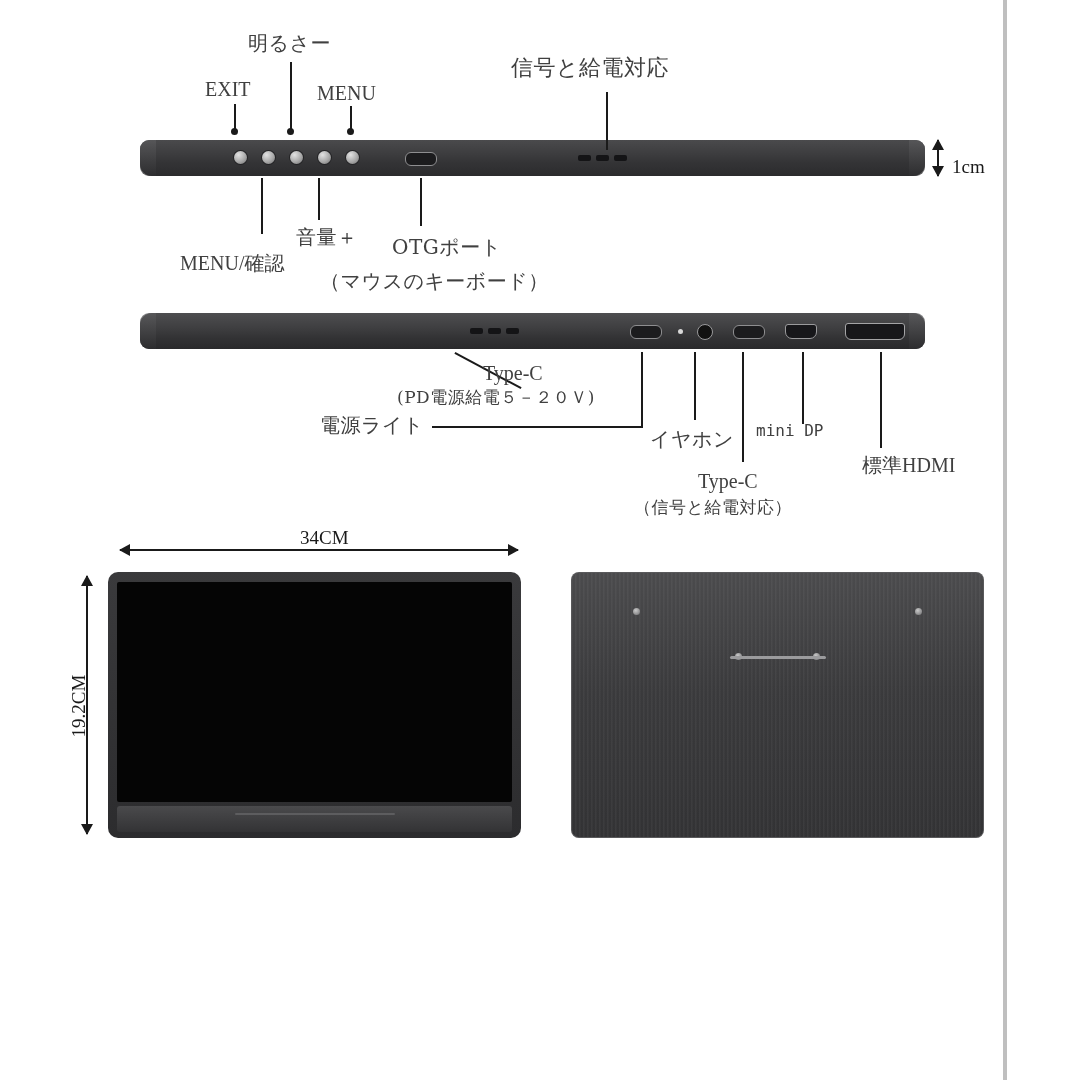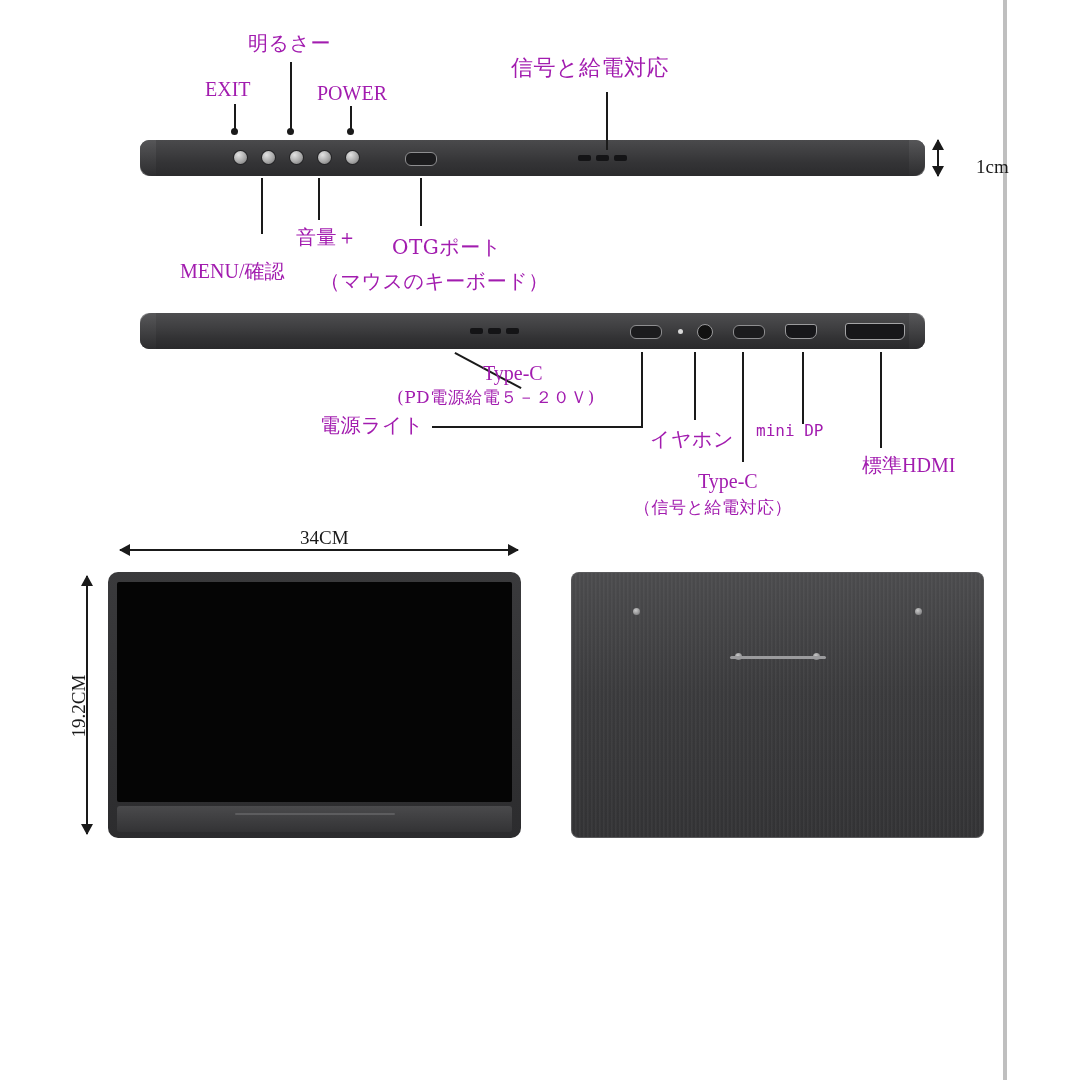--- a/index.html
+++ b/index.html
@@ -22,21 +22,21 @@
     top: 0;
     left: 1003px;
     width: 4px;
     height: 1080px;
     background: #bfbfbf;
   }
 
   
   .lbl {
     position: absolute;
-    color: #a21caf;
+    color: #404040;
     white-space: nowrap;
     font-size: 20px;
     line-height: 1.1;
   }
   .lbl.jp { font-family: "DejaVu Serif", serif; letter-spacing: 0.5px; }
   .lbl.sm { font-size: 17px; }
 
   
   .line {
     position: absolute;
@@ -303,37 +303,37 @@
   <div class="dot" style="left:231px; top:128px;"></div>
   <div class="line vline" style="left:234px; top:104px; height:26px;"></div>
   <div class="lbl" style="left:205px; top:78px;">EXIT</div>
 
   <div class="dot" style="left:287px; top:128px;"></div>
   <div class="line vline" style="left:290px; top:62px; height:68px;"></div>
   <div class="lbl jp" style="left:248px; top:32px;">明るさー</div>
 
   <div class="dot" style="left:347px; top:128px;"></div>
   <div class="line vline" style="left:350px; top:106px; height:24px;"></div>
-  <div class="lbl" style="left:317px; top:82px;">POWER</div>
+  <div class="lbl" style="left:317px; top:82px;">MENU</div>
 
   <div class="line vline" style="left:606px; top:92px; height:58px;"></div>
   <div class="lbl jp" style="left:511px; top:56px; font-size:22px;">信号と給電対応</div>
 
   <div class="line vline" style="left:261px; top:178px; height:56px;"></div>
-  <div class="lbl" style="left:180px; top:260px;">MENU/確認</div>
+  <div class="lbl" style="left:180px; top:252px;">MENU/確認</div>
 
   <div class="line vline" style="left:318px; top:178px; height:42px;"></div>
   <div class="lbl jp" style="left:296px; top:226px;">音量＋</div>
 
   <div class="line vline" style="left:420px; top:178px; height:48px;"></div>
   <div class="lbl jp" style="left:392px; top:236px;">OTGポート</div>
   <div class="lbl jp" style="left:320px; top:262px;margin-top:8px;">（マウスのキーボード）</div>
 
   <div class="dim-v" style="left:937px; top:140px; height:36px;"></div>
-  <div class="dim-label" style="left:976px; top:156px;">1cm</div>
+  <div class="dim-label" style="left:952px; top:156px;">1cm</div>
 
   <div class="device-edge bottom">
     <div class="edge-cap-l"></div>
     <div class="edge-cap-r"></div>
 
     <div class="speaker-grille" style="left:330px;">
       <i></i>
         <i></i>
         <i></i>
     </div>

